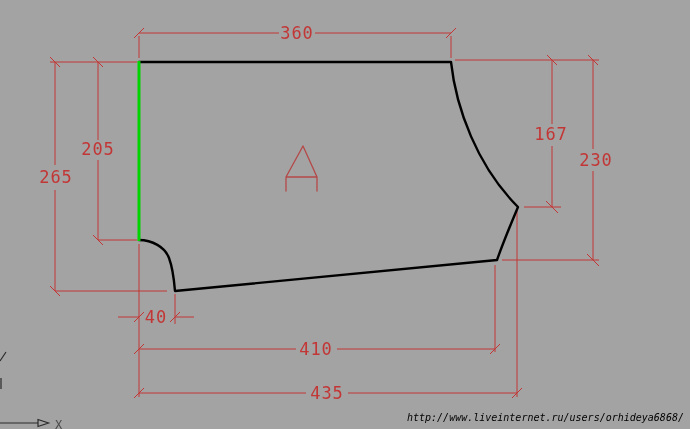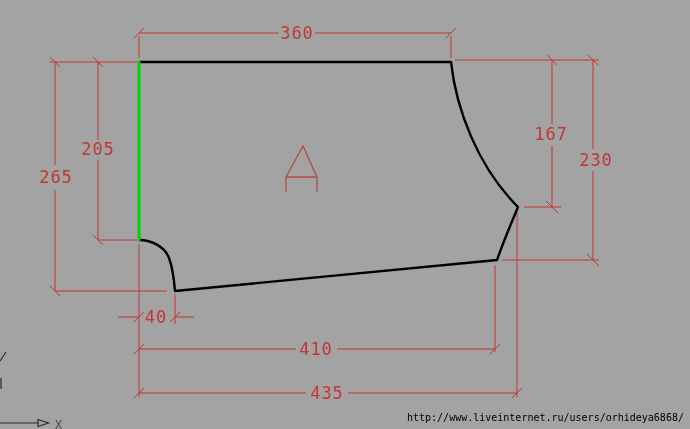--- a/index.html
+++ b/index.html
@@ -16,20 +16,21 @@
   .outline-stroke{stroke:#000000;stroke-width:2.4;fill:none;stroke-linejoin:round;stroke-linecap:round;}
   .grain-stroke{stroke:#00d400;stroke-width:3;fill:none;}
   .glyph-stroke{stroke:#b54848;stroke-width:1.3;fill:none;stroke-linecap:round;}
   .axis-stroke{stroke:#2a2a2a;stroke-width:1.2;fill:none;}
   .axis-text{fill:#4a4a4a;font-family:"DejaVu Sans Mono", monospace;font-size:12px;}
   .hidden-label{opacity:0;}
   .watermark{
     position:absolute;left:407px;top:411px;color:#000000;
     font-family:"DejaVu Sans Mono", monospace;font-size:10px;line-height:13px;
     white-space:nowrap;
+    font-style:italic;
   }
 </style>
 </head>
 <body>
 
 <div class="canvas">
   <svg width="690" height="429" viewBox="0 0 690 429">
 
     <g>
       <line class="dim-stroke" x1="50" y1="62" x2="137" y2="62"></line>

